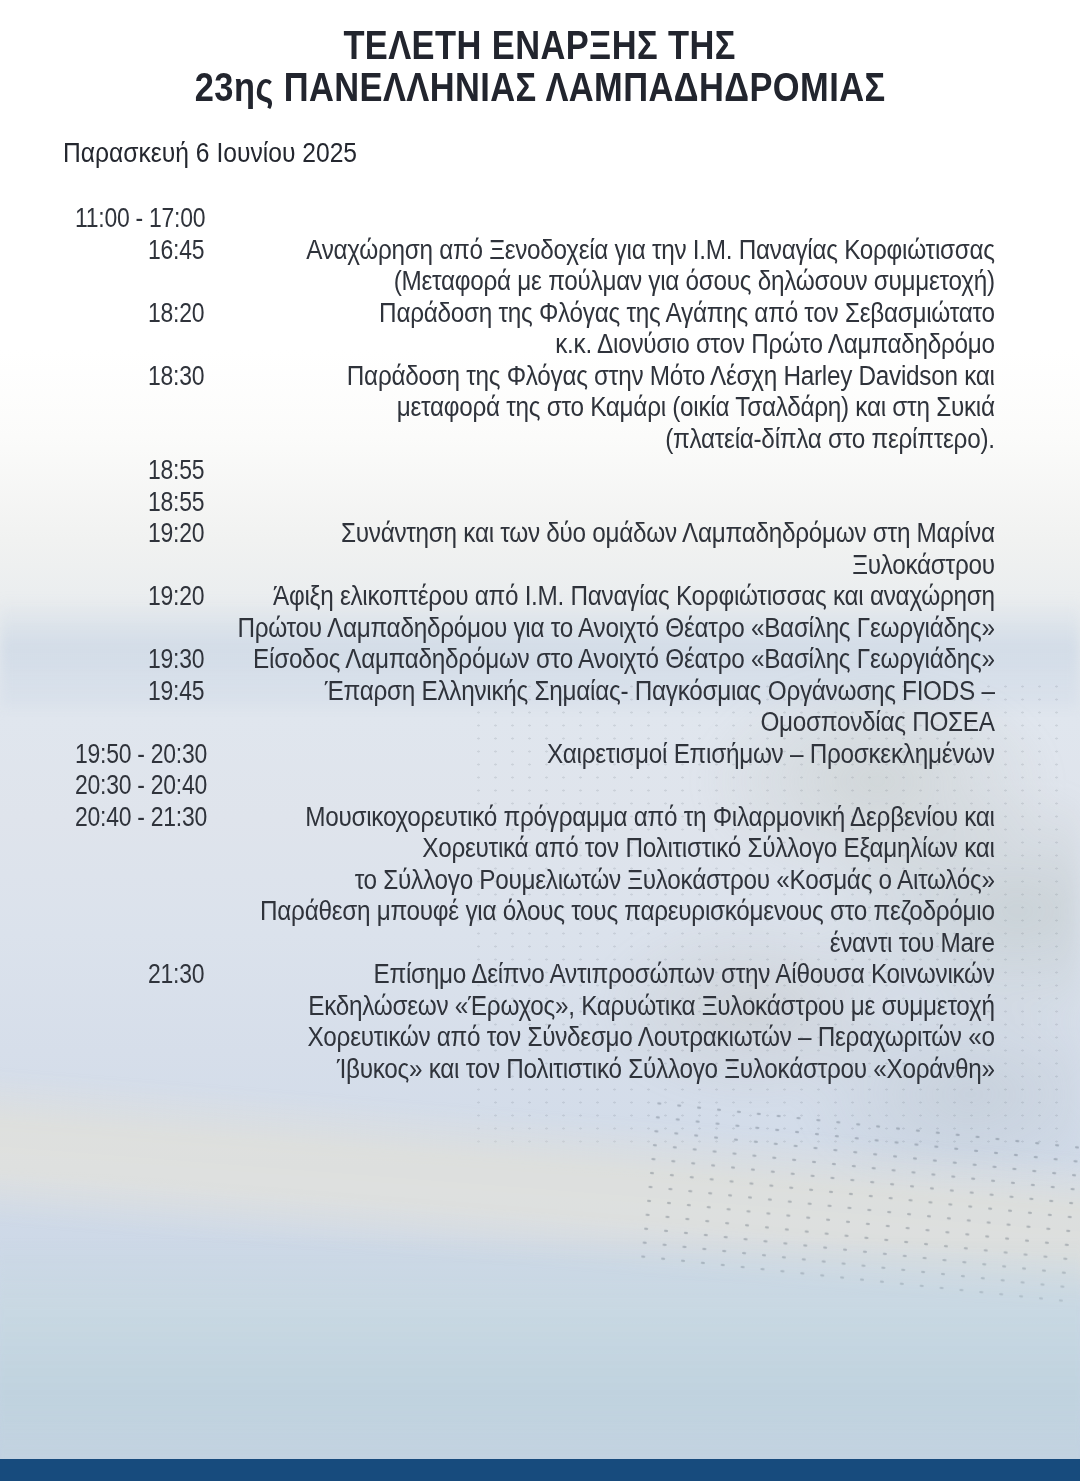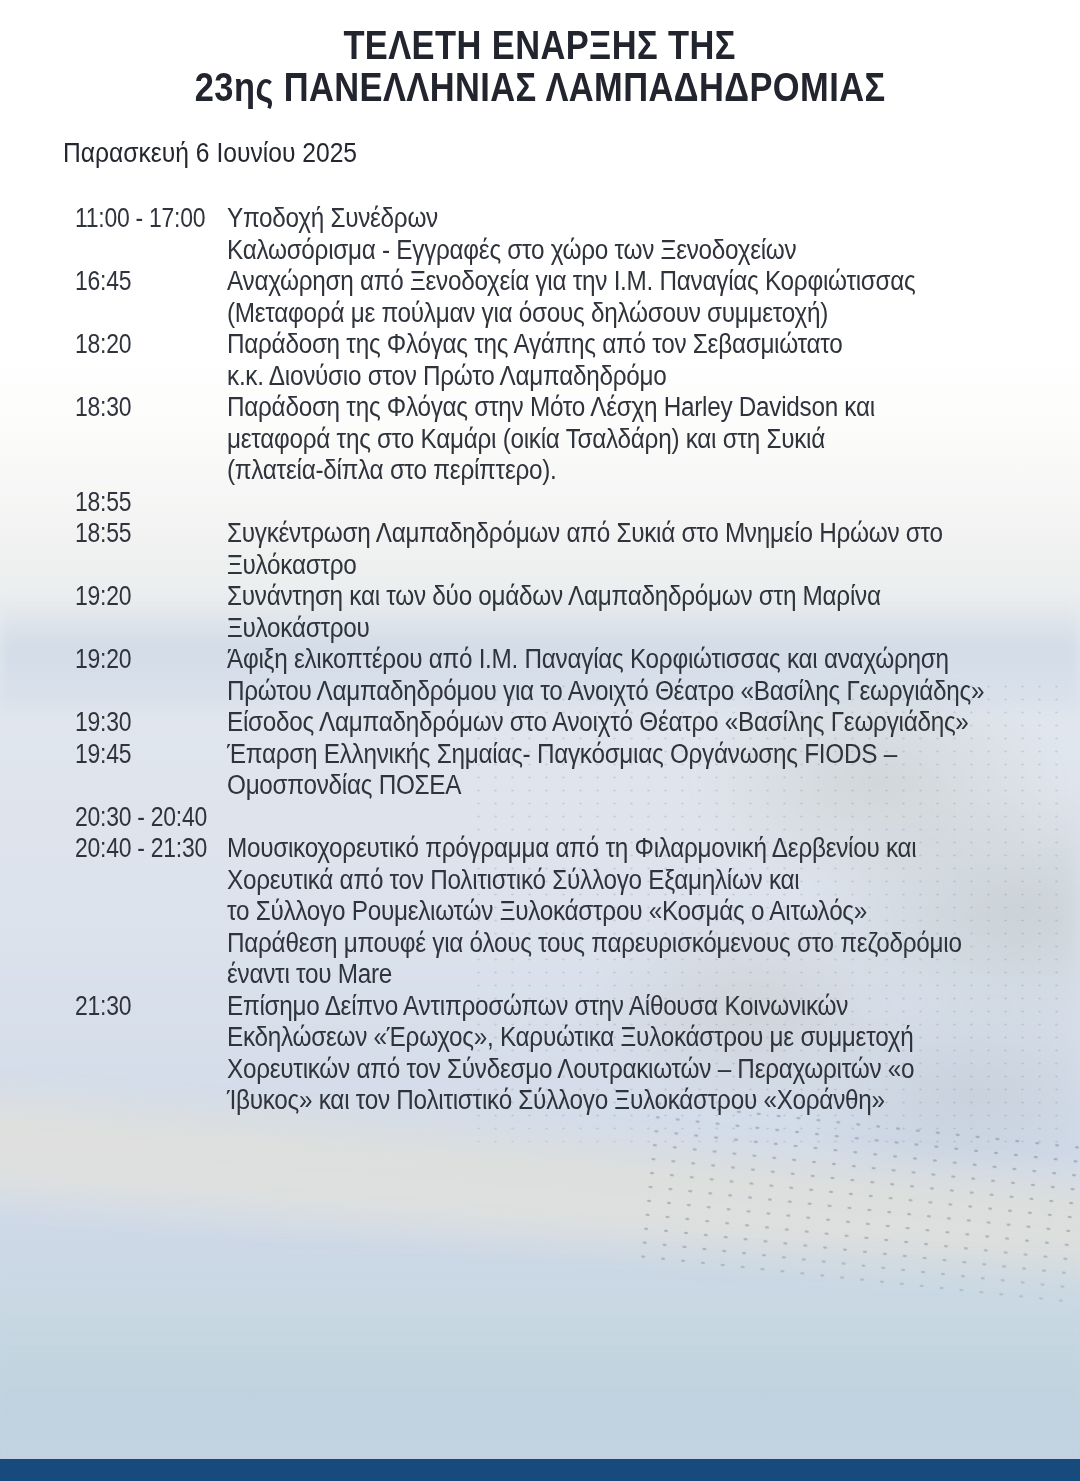--- a/index.html
+++ b/index.html
@@ -97,21 +97,21 @@
     transform-origin:left center;
     white-space:nowrap;
   }
 
   
   .schedule {
     position:absolute; top:203px; left:75px; right:0;
     color:#2f333b;
     font-size:27px;
   }
-  .row { display:grid; grid-template-columns:152px 1fr; }
+  .row { display:grid; grid-template-columns:152px 1fr;text-align:right; }
   .time {
     line-height:31.5px;
     white-space:nowrap;
     letter-spacing:-0.3px;
     transform:scaleX(.85);
     transform-origin:left center;
   }
   .line {
     line-height:31.5px;
     white-space:nowrap;
@@ -144,24 +144,20 @@
     </div>
   </div>
 
   <div class="date">
     <span>Παρασκευή 6 Ιουνίου 2025</span>
   </div>
 
   <div class="schedule">
       <div class="row">
         <div class="time">11:00 - 17:00</div>
-        <div class="desc">
-          <div class="line">Υποδοχή Συνέδρων</div>
-          <div class="line">Καλωσόρισμα - Εγγραφές στο χώρο των Ξενοδοχείων</div>
-        </div>
       </div>
       <div class="row">
         <div class="time">16:45</div>
         <div class="desc">
           <div class="line">Αναχώρηση από Ξενοδοχεία για την Ι.Μ. Παναγίας Κορφιώτισσας</div>
           <div class="line">(Μεταφορά με πούλμαν για όσους δηλώσουν συμμετοχή)</div>
         </div>
       </div>
       <div class="row">
         <div class="time">18:20</div>
@@ -176,24 +172,20 @@
           <div class="line">Παράδοση της Φλόγας στην Μότο Λέσχη Harley Davidson και</div>
           <div class="line">μεταφορά της στο Καμάρι (οικία Τσαλδάρη) και στη Συκιά</div>
           <div class="line">(πλατεία-δίπλα στο περίπτερο).</div>
         </div>
       </div>
       <div class="row">
         <div class="time">18:55</div>
       </div>
       <div class="row">
         <div class="time">18:55</div>
-        <div class="desc">
-          <div class="line">Συγκέντρωση Λαμπαδηδρόμων από Συκιά στο Μνημείο Ηρώων στο</div>
-          <div class="line">Ξυλόκαστρο</div>
-        </div>
       </div>
       <div class="row">
         <div class="time">19:20</div>
         <div class="desc">
           <div class="line">Συνάντηση και των δύο ομάδων Λαμπαδηδρόμων στη Μαρίνα</div>
           <div class="line">Ξυλοκάστρου</div>
         </div>
       </div>
       <div class="row">
         <div class="time">19:20</div>
@@ -206,20 +198,26 @@
         <div class="time">19:30</div>
         <div class="desc">
           <div class="line">Είσοδος Λαμπαδηδρόμων στο Ανοιχτό Θέατρο «Βασίλης Γεωργιάδης»</div>
         </div>
       </div>
       <div class="row">
         <div class="time">19:45</div>
         <div class="desc">
           <div class="line">Έπαρση Ελληνικής Σημαίας- Παγκόσμιας Οργάνωσης FIODS –</div>
           <div class="line">Ομοσπονδίας ΠΟΣΕΑ</div>
+        </div>
+      </div>
+      <div class="row">
+        <div class="time">19:50 - 20:30</div>
+        <div class="desc">
+          <div class="line">Χαιρετισμοί Επισήμων – Προσκεκλημένων</div>
         </div>
       </div>
       <div class="row">
         <div class="time">20:30 - 20:40</div>
       </div>
       <div class="row">
         <div class="time">20:40 - 21:30</div>
         <div class="desc">
           <div class="line">Μουσικοχορευτικό πρόγραμμα από τη Φιλαρμονική Δερβενίου και</div>
           <div class="line">Χορευτικά από τον Πολιτιστικό Σύλλογο Εξαμηλίων και</div>

